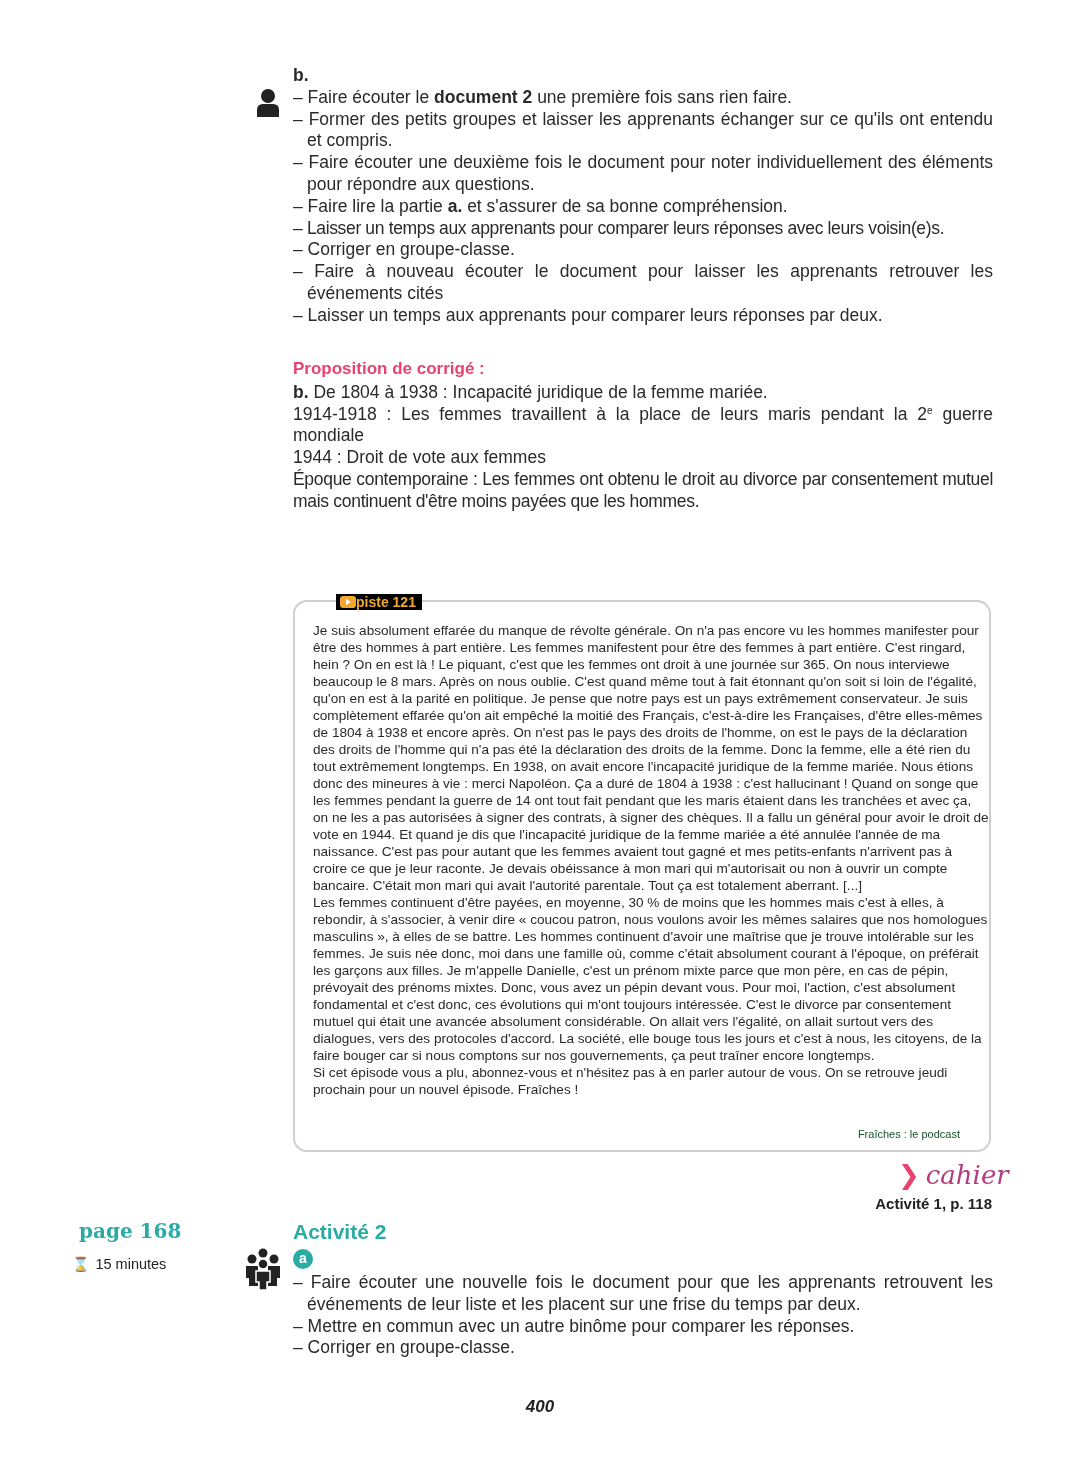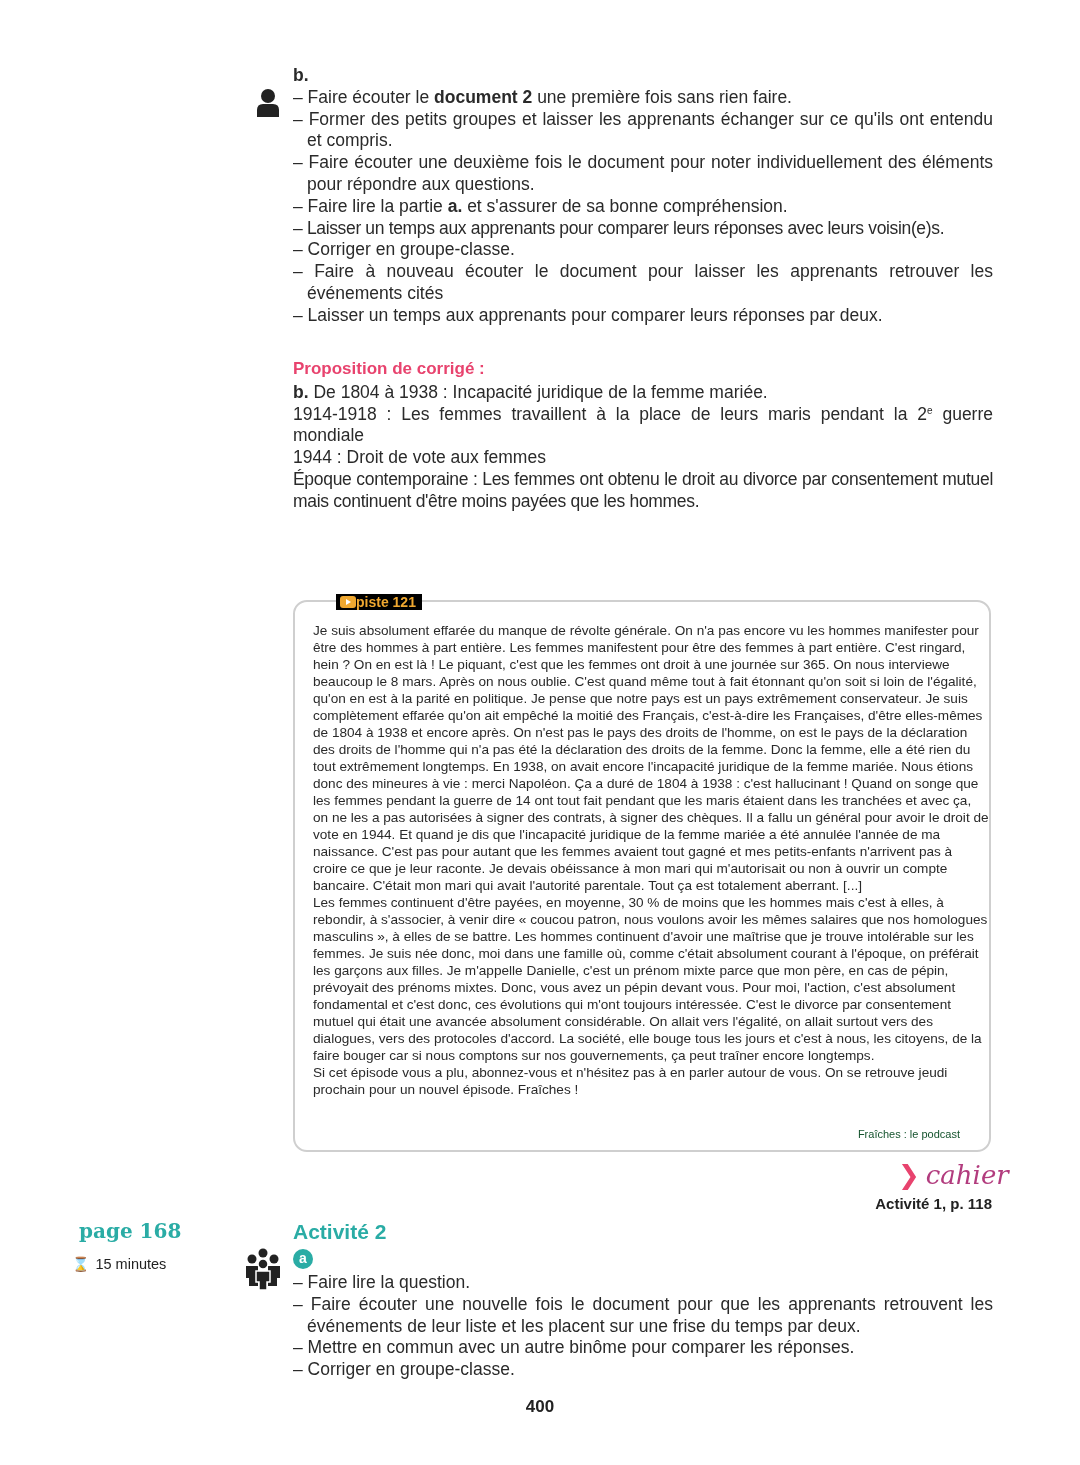--- a/index.html
+++ b/index.html
@@ -25,21 +25,21 @@
            font-family:"DejaVu Serif", serif; font-style:italic; display:flex; align-items:center; gap:6px; }
     .chev { color:#e8436e; font-weight:bold; font-family:"DejaVu Sans", sans-serif; font-style:normal; font-size:26px; }
     .cahier-ref { position:absolute; right:88px; top:1195px; font-size:15px; font-weight:bold; color:#222; }
     .page-ref { position:absolute; left:71px; top:1219px; font-size:20px; font-weight:bold;
            font-family:"DejaVu Serif", serif; color:#2aaca5;margin-left:8px; }
     .duration { position:absolute; left:72px; top:1256px; font-size:14.5px; color:#222; display:flex; gap:6px; align-items:center; }
     .act-title { position:absolute; left:293px; top:1220px; font-size:21px; font-weight:bold; color:#2aaca5; }
     .badge-a { position:absolute; left:293px; top:1249px; width:20px; height:20px; border-radius:50%;
            background:#2aaca5; color:#fff; font-size:14px; font-weight:bold; text-align:center; line-height:19px; }
     .group-icon { position:absolute; left:246px; top:1248px; width:34px; height:42px; }
-    .pagenum { position:absolute; left:0; width:1080px; text-align:center; top:1397px; font-size:17px; font-weight:bold; color:#222; }
+    .pagenum { position:absolute; left:0; width:1080px; text-align:center; top:1397px; font-size:17px; font-weight:bold; color:#222;font-style:italic; }
     b { font-weight:bold; }
     sup { font-size:10px; vertical-align:6px; line-height:0; }
   </style>
 </head>
 <body>
 
 <svg class="icon-person" viewBox="0 0 24 30">
   <circle cx="12" cy="8" r="7" fill="#222"></circle>
   <path d="M1 29 V22 Q1 16 7 16 H17 Q23 16 23 22 V29 Z" fill="#222"></path>
 </svg>
@@ -93,19 +93,18 @@
   <circle cx="17" cy="5" r="4.5" fill="#222"></circle>
   <circle cx="6" cy="11" r="4.5" fill="#222"></circle>
   <circle cx="28" cy="11" r="4.5" fill="#222"></circle>
   <path d="M0 18 H12 V38 H3 V30 H0 Z" fill="#222"></path>
   <path d="M22 18 H34 V30 H31 V38 H22 Z" fill="#222"></path>
   <circle cx="17" cy="16" r="5" fill="#222" stroke="#fff" stroke-width="1.5"></circle>
   <path d="M10 23 H24 V34 H21 V42 H13 V34 H10 Z" fill="#222" stroke="#fff" stroke-width="1.5"></path>
 </svg>
 <div class="badge-a">a</div>
 <div class="main txt" style="top:1272px;">
-  <div class="li just">– Faire lire la question.</div>
   <div class="li just">– Faire écouter une nouvelle fois le document pour que les apprenants retrouvent les événements de leur liste et les placent sur une frise du temps par deux.</div>
   <div class="li just">– Mettre en commun avec un autre binôme pour comparer les réponses.</div>
   <div class="li just">– Corriger en groupe-classe.</div>
 </div>
 
 <div class="pagenum">400</div>
 
 </body></html>

